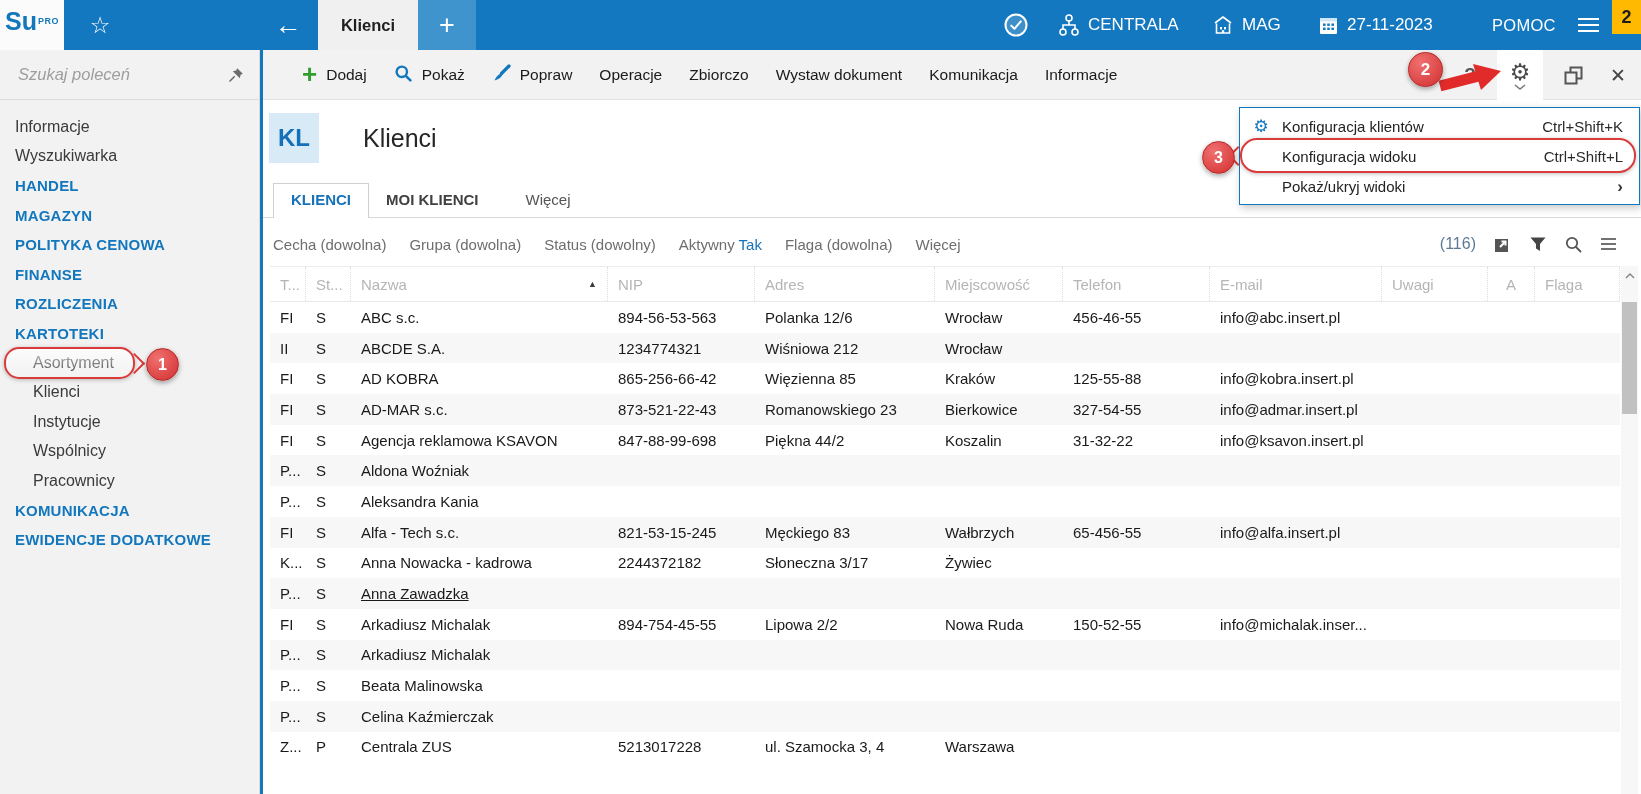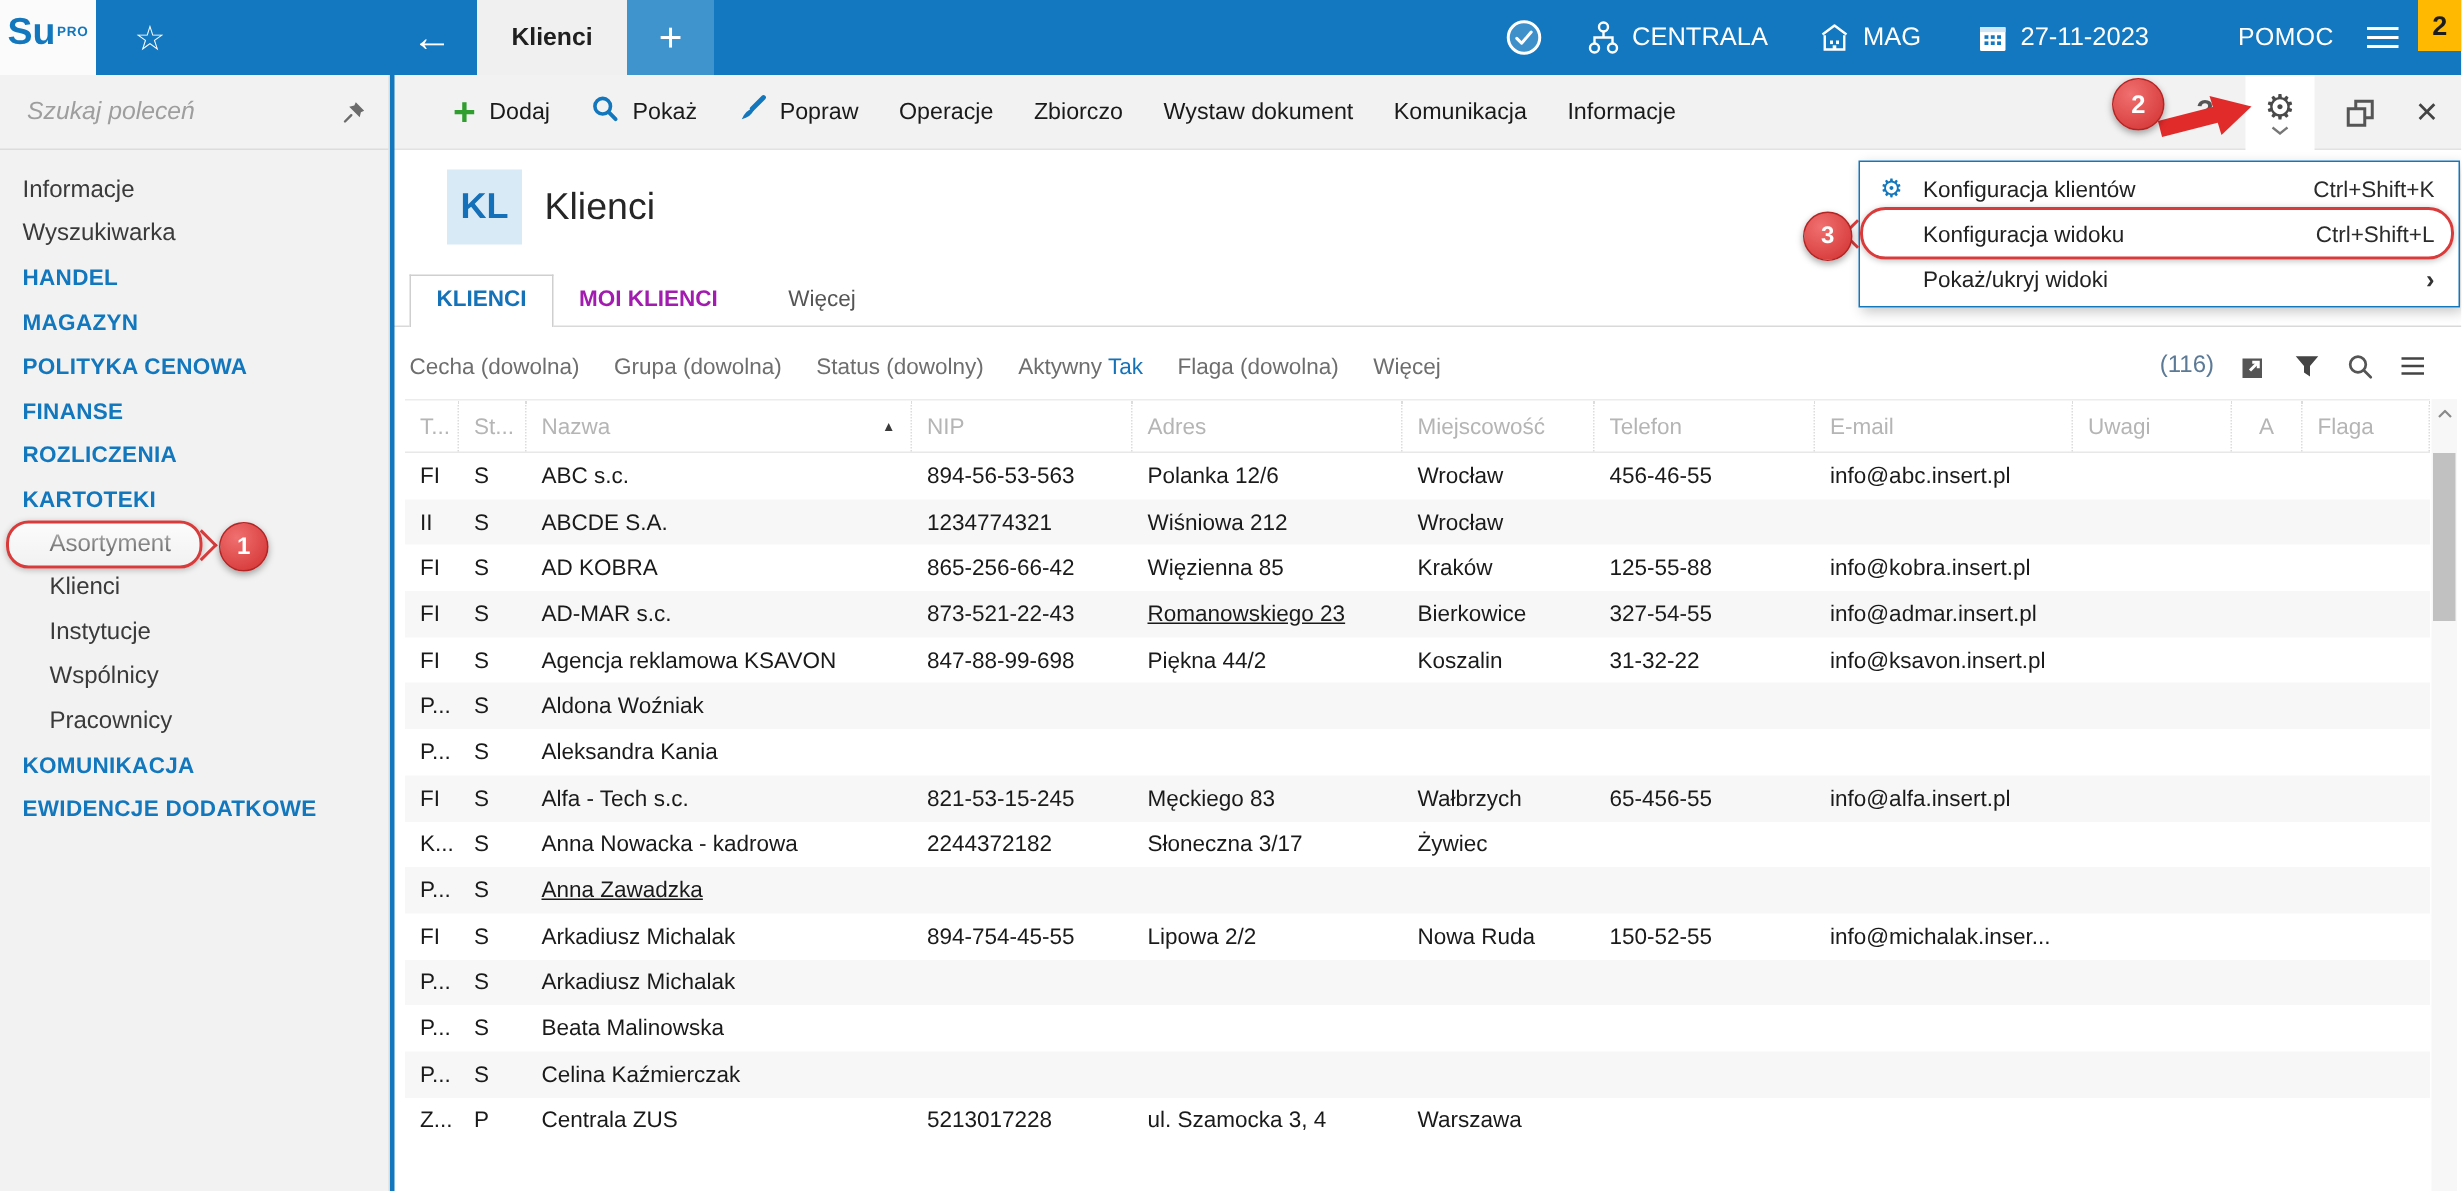--- a/index.html
+++ b/index.html
@@ -52,27 +52,27 @@
   .tb-item{display:flex;align-items:center;gap:9px;font-size:15.5px;color:#1a1a1a;cursor:pointer;white-space:nowrap;}
   .ic-plus{color:#2f9e2f;font-size:26px;font-weight:bold;line-height:20px;margin-top:-3px;}
   .tb-right{position:absolute;right:8px;top:0;height:50px;display:flex;align-items:center;gap:15px;}
   .help-btn{font-size:19px;font-weight:600;color:#555;width:24px;text-align:center;cursor:pointer;}
   .gearbox{width:46px;height:50px;background:#fff;display:flex;flex-direction:column;align-items:center;
            justify-content:center;cursor:pointer;}
   .gear-glyph{font-family:"DejaVu Sans",sans-serif;font-size:23px;color:#4a4a4a;line-height:24px;}
   .winbtn{width:30px;height:50px;display:flex;align-items:center;justify-content:center;cursor:pointer;color:#444;}
   .close-glyph{font-size:19px;color:#444;}
   
-  .kl-badge{position:absolute;left:38px;top:63px;width:50px;height:50px;background:#d9eaf7;color:#1470b8;
+  .kl-badge{position:absolute;left:9px;top:63px;width:50px;height:50px;background:#d9eaf7;color:#1470b8;
             font-size:24px;font-weight:bold;display:flex;align-items:center;justify-content:center;}
   .page-title{position:absolute;left:103px;top:74px;font-size:25px;color:#262626;}
   
   .tabs{position:absolute;left:0;top:133px;width:100%;height:35px;border-bottom:1px solid #d9d9d9;
         display:flex;align-items:flex-end;padding-left:13px;box-sizing:border-box;}
-  .tab{padding:7px 17px 9px;font-size:15px;font-weight:bold;color:#a21caf;cursor:pointer;white-space:nowrap;}
+  .tab{padding:7px 17px 9px;font-size:15px;font-weight:bold;color:#404040;cursor:pointer;white-space:nowrap;}
   .tab.active{background:#fff;color:#1572b8;border:1px solid #cfcfcf;border-bottom:none;margin-bottom:-1px;padding-bottom:10px;}
   .tab.more{font-weight:normal;color:#555;padding-left:30px;}
   
   .filters{position:absolute;left:13px;top:172px;height:44px;display:flex;align-items:center;gap:23px;}
   .filter-item{font-size:15px;color:#6e6e6e;cursor:pointer;white-space:nowrap;}
   .filter-item .fval{color:#1572b8;}
   .filters-right{position:absolute;right:24px;top:172px;height:44px;display:flex;align-items:center;gap:17px;}
   .rec-count{font-size:16px;color:#5c7a96;cursor:pointer;}
   .fr-icon{display:flex;align-items:center;justify-content:center;cursor:pointer;}
   
@@ -364,21 +364,21 @@
             <div class="td" style="width: 172px;">info@kobra.insert.pl</div>
             <div class="td" style="width: 106px;"></div>
             <div class="td" style="width: 47px;"></div>
             <div class="td" style="width: 85px;"></div>
           </div>
           <div class="tr">
             <div class="td" style="width: 36px;">FI</div>
             <div class="td" style="width: 45px;">S</div>
             <div class="td" style="width: 257px;">AD-MAR s.c.</div>
             <div class="td" style="width: 147px;">873-521-22-43</div>
-            <div class="td" style="width: 180px; text-decoration: underline;">Romanowskiego 23</div>
+            <div class="td" style="width: 180px;">Romanowskiego 23</div>
             <div class="td" style="width: 128px;">Bierkowice</div>
             <div class="td" style="width: 147px;">327-54-55</div>
             <div class="td" style="width: 172px;">info@admar.insert.pl</div>
             <div class="td" style="width: 106px;"></div>
             <div class="td" style="width: 47px;"></div>
             <div class="td" style="width: 85px;"></div>
           </div>
           <div class="tr">
             <div class="td" style="width: 36px;">FI</div>
             <div class="td" style="width: 45px;">S</div>

